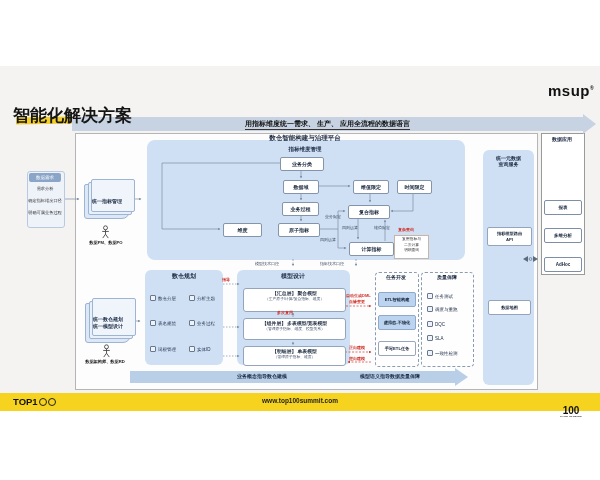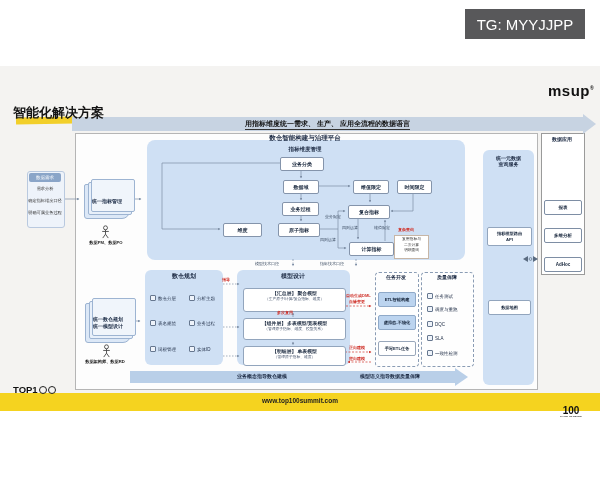--- a/index.html
+++ b/index.html
@@ -3,21 +3,21 @@
 <meta charset="utf-8">
 <style>
   html,body{margin:0;padding:0;background:#fff;}
   .page{position:relative;width:600px;height:480px;background:#ffffff;overflow:hidden;
         font-family:"Liberation Sans","DejaVu Sans",sans-serif;color:#1a1a1a;}
   .abs{position:absolute;}
   .badge{background:#58585a;color:#fff;display:flex;align-items:center;justify-content:center;font-size:15px;}
   .slide{background:#f4f3f1;}
   .brand{font-size:15px;font-weight:bold;color:#111;letter-spacing:0.5px;z-index:2;}
   .brand sup{font-size:5px;}
-  .main-title{font-size:13px;font-weight:bold;color:#151515;z-index:2;}
+  .main-title{font-size:17px;font-weight:bold;color:#151515;z-index:2;}
   .hl{background:#f2cf2a;z-index:1;transform:rotate(-1deg);}
   .banner{background:#c7d3e2;display:flex;align-items:center;justify-content:center;z-index:1;}
   .banner-txt{font-size:7px;font-weight:bold;color:#141414;border-bottom:1px solid #333;line-height:1.7;white-space:nowrap;}
   .tri{width:0;height:0;z-index:1;}
   .platform{background:#fdfdfd;border:1px solid #b5b5b5;z-index:0;}
   .blue{background:#cfe0f4;border-radius:8px;z-index:0;}
   .sect-title{font-weight:bold;color:#1d2b44;text-align:center;z-index:2;line-height:1.1;}
   .fnode{background:#fff;border:1px solid #8494ab;border-radius:2px;display:flex;align-items:center;justify-content:center;
          font-size:5px;font-weight:bold;color:#15243a;z-index:2;line-height:1;white-space:nowrap;}
   .elabel{font-size:4px;color:#3c4c62;z-index:2;line-height:1;white-space:nowrap;}
@@ -57,23 +57,20 @@
   .logo100{font-size:10px;font-weight:bold;color:#111;line-height:1;text-align:center;margin-top:12px;}
   .logo100 .cs{font-size:2.5px;font-weight:bold;letter-spacing:0.3px;}
   .sitebox{background:#606060;color:#fff;display:flex;align-items:center;font-size:14.5px;padding-left:16px;z-index:3;}
   svg.flow{position:absolute;left:0;top:0;z-index:1;pointer-events:none;}
 </style>
 </head>
 <body>
 
 <div class="page">
 
-  <div class="abs badge" style="left:465px;top:9px;width:120px;height:30px;">
-    <span>TG: MYYJJPP</span>
-  </div>
 
   <div class="abs slide" style="left:0;top:66px;width:600px;height:345px;"></div>
 
   <div class="abs brand" style="left:548px;top:82px;"><span>msup</span><sup>®</sup></div>
 
   <div class="abs hl" style="left:16px;top:117px;width:58px;height:7px;"></div>
   <div class="abs main-title" style="left:13px;top:104px;">智能化解决方案</div>
 
   <div class="abs banner" style="left:72px;top:117px;width:511px;height:14px;">
     <span class="banner-txt">用指标维度统一需求、 生产、 应用全流程的数据语言</span>
@@ -281,21 +278,21 @@
       <path d="M293 345 V342" marker-end="url(#ah)"></path>
     </g>
     <g stroke="#d0342c" stroke-width="0.7" fill="none">
       <path d="M346 306 H371" stroke-dasharray="2 1.5" marker-end="url(#ahr)"></path>
       <path d="M345 352 H371" stroke-dasharray="2 1.5" marker-end="url(#ahr)"></path>
       <path d="M371 362 H348" stroke-dasharray="2 1.5" marker-end="url(#ahr)"></path>
     </g>
   </svg>
 
   <div class="abs ybar" style="left:0;top:393px;width:600px;height:18px;"></div>
-  <div class="abs top1" style="left:13px;top:384px;z-index:3;">
+  <div class="abs top1" style="left:13px;top:396px;z-index:3;">
     <span>TOP1</span>
     <span class="bulb"></span>
     <span class="bulb"></span>
   </div>
   <div class="abs url" style="left:230px;top:397px;width:140px;z-index:3;">www.top100summit.com</div>
   <div class="abs logo100" style="left:560px;top:394px;z-index:3;">
     <div>100</div>
     <div class="cs">CASE STUDIES</div>
   </div>
 

